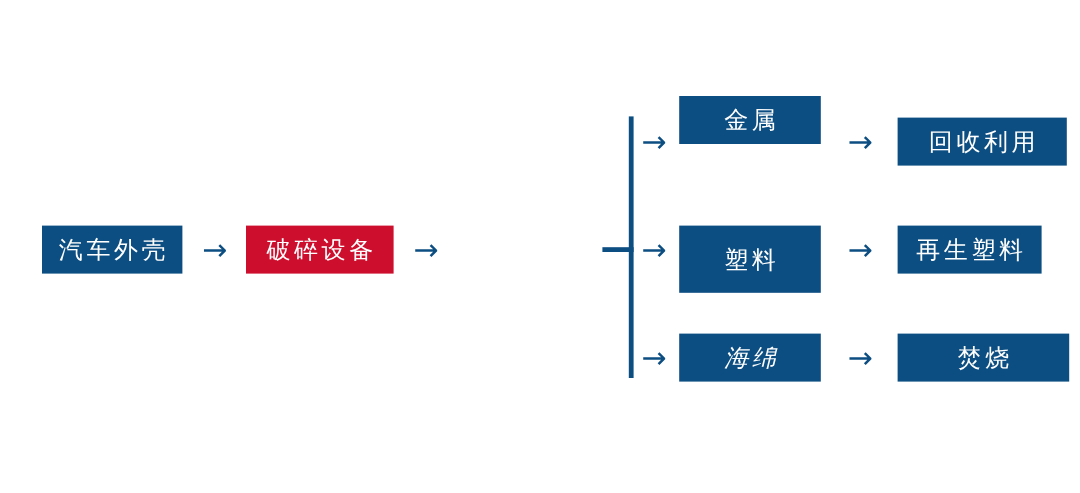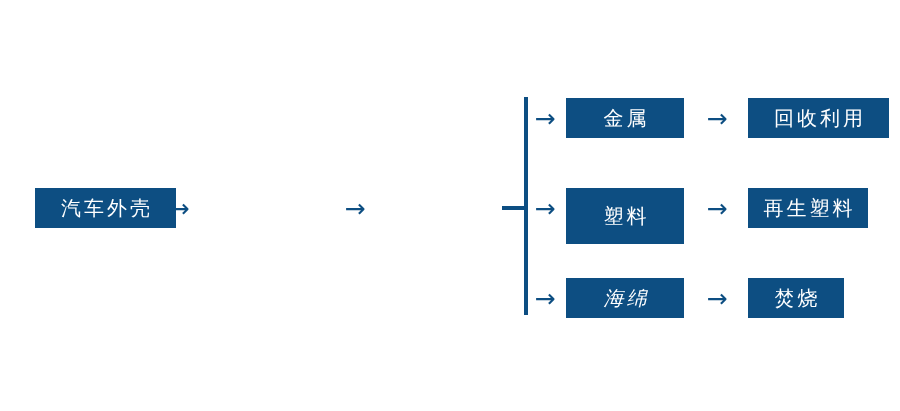--- a/index.html
+++ b/index.html
@@ -53,49 +53,50 @@
   .branch-stub {
     position: absolute;
     background: #0d4e82;
   }
 </style>
 </head>
 <body>
 
 <div id="flowchart">
 
-  <div class="node blue" style="left:35px; top:188px; width:141px; height:40px;">汽车外壳</div>
+  <div class="node blue" style="left:35px; top:188px; width:117px; height:40px;">汽车外壳</div>
 
   <div class="arrow" style="left:160px; top:190px; width:38px; height:36px;">→</div>
 
+  <div class="node red" style="left:205px; top:188px; width:123px; height:40px;">破碎设备</div>
 
   <div class="arrow" style="left:336px; top:190px; width:38px; height:36px;">→</div>
 
 
   <div class="branch-stub" style="left:502px; top:206px; width:26px; height:4px;"></div>
 
   <div class="vline" style="left:524px; top:97px; width:4px; height:218px;"></div>
 
   <div class="arrow" style="left:526px; top:100px; width:38px; height:36px;">→</div>
 
-  <div class="node blue" style="left:566px; top:98px; width:118px; height:40px;">金属</div>
+  <div class="node blue" style="left:566px; top:80px; width:118px; height:40px;">金属</div>
 
   <div class="arrow" style="left:698px; top:100px; width:38px; height:36px;">→</div>
 
   <div class="node blue" style="left:748px; top:98px; width:141px; height:40px;text-align:center;">回收利用</div>
 
   <div class="arrow" style="left:526px; top:190px; width:38px; height:36px;">→</div>
 
   <div class="node blue" style="left:566px; top:188px; width:118px; height:56px;">塑料</div>
 
   <div class="arrow" style="left:698px; top:190px; width:38px; height:36px;">→</div>
 
   <div class="node blue" style="left:748px; top:188px; width:120px; height:40px;">再生塑料</div>
 
   <div class="arrow" style="left:526px; top:280px; width:38px; height:36px;">→</div>
 
   <div class="node blue" style="left:566px; top:278px; width:118px; height:40px;font-style:italic;">海绵</div>
 
   <div class="arrow" style="left:698px; top:280px; width:38px; height:36px;">→</div>
 
-  <div class="node blue" style="left:748px; top:278px; width:96px; height:40px;">焚烧</div>
+  <div class="node blue" style="left:748px; top:278px; width:143px; height:40px;">焚烧</div>
 
 </div>
 
 </body></html>

